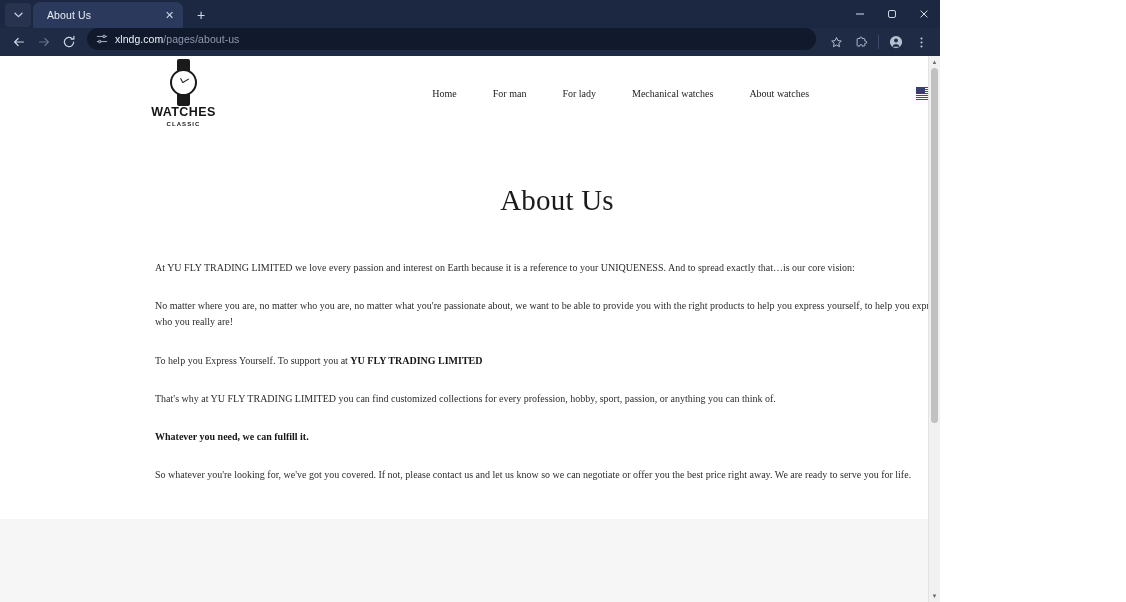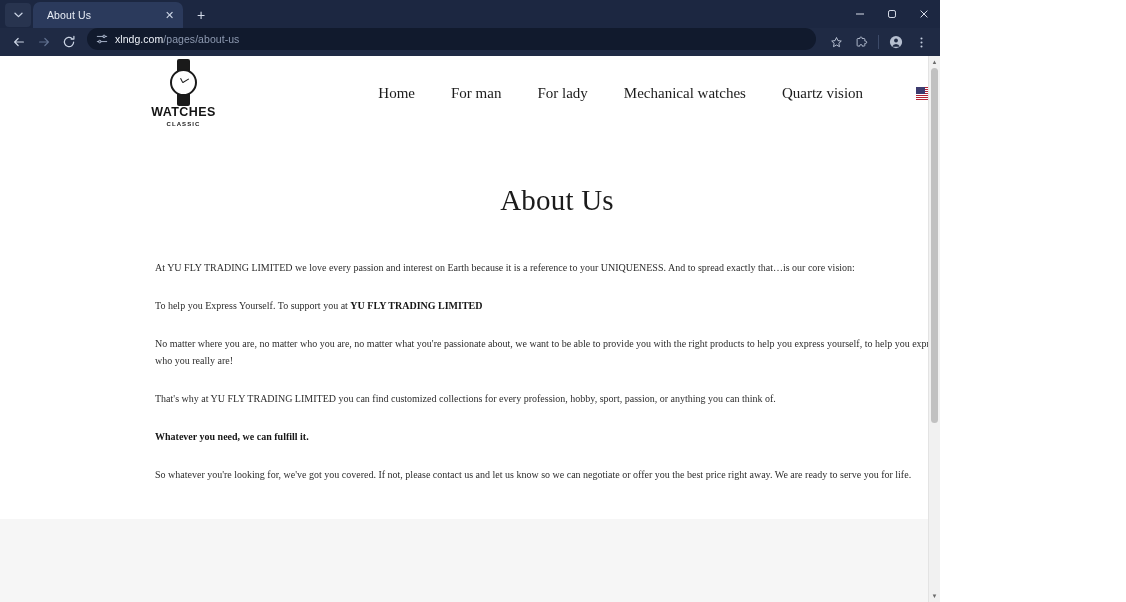--- a/index.html
+++ b/index.html
@@ -266,21 +266,21 @@
 
   .main-nav {
     flex: 1;
     display: flex;
     align-items: center;
     justify-content: center;
     gap: 36px;
   }
   .nav-link {
     font-family: "Liberation Serif", serif;
-    font-size: 15px;
+    font-size: 10px;
     color: #1c1c1c;
     text-decoration: none;
     white-space: nowrap;
     cursor: pointer;
   }
 
   .header-right {
     display: flex;
     align-items: center;
     gap: 17px;
@@ -460,21 +460,21 @@
             <div class="logo-word">WATCHES</div>
             <div class="logo-sub">CLASSIC</div>
           </div>
         </div>
 
         <nav class="main-nav">
           <a class="nav-link">Home</a>
           <a class="nav-link">For man</a>
           <a class="nav-link">For lady</a>
           <a class="nav-link">Mechanical watches</a>
-          <a class="nav-link">Quartz vision</a>
+          <a class="nav-link">About watches</a>
         </nav>
 
         <div class="header-right">
           <div class="currency">
             <span class="flag">
               <span class="stripes"></span>
               <span class="canton"></span>
             </span>
             <span class="currency-label">USD</span>
             <span class="caret">▾</span>
@@ -502,22 +502,22 @@
             </svg>
           </span>
         </div>
       </header>
 
       <main class="content">
         <h1 class="page-title">About Us</h1>
 
         <div class="body-copy">
           <p class="para">At YU FLY TRADING LIMITED we love every passion and interest on Earth because it is a reference to your UNIQUENESS. And to spread exactly that…is our core vision:</p>
+          <p class="para">No matter where you are, no matter who you are, no matter what you're passionate about, we want to be able to provide you with the right products to help you express yourself, to help you express who you really are!</p>
           <p class="para strong-tail"><span>To help you Express Yourself. To support you at </span><b>YU FLY TRADING LIMITED</b></p>
-          <p class="para">No matter where you are, no matter who you are, no matter what you're passionate about, we want to be able to provide you with the right products to help you express yourself, to help you express who you really are!</p>
           <p class="para">That's why at YU FLY TRADING LIMITED you can find customized collections for every profession, hobby, sport, passion, or anything you can think of.</p>
           <p class="para bold-line">Whatever you need, we can fulfill it.</p>
           <p class="para">So whatever you're looking for, we've got you covered. If not, please contact us and let us know so we can negotiate or offer you the best price right away. We are ready to serve you for life.</p>
         </div>
       </main>
 
       <footer class="site-footer">
         
       </footer>
 

